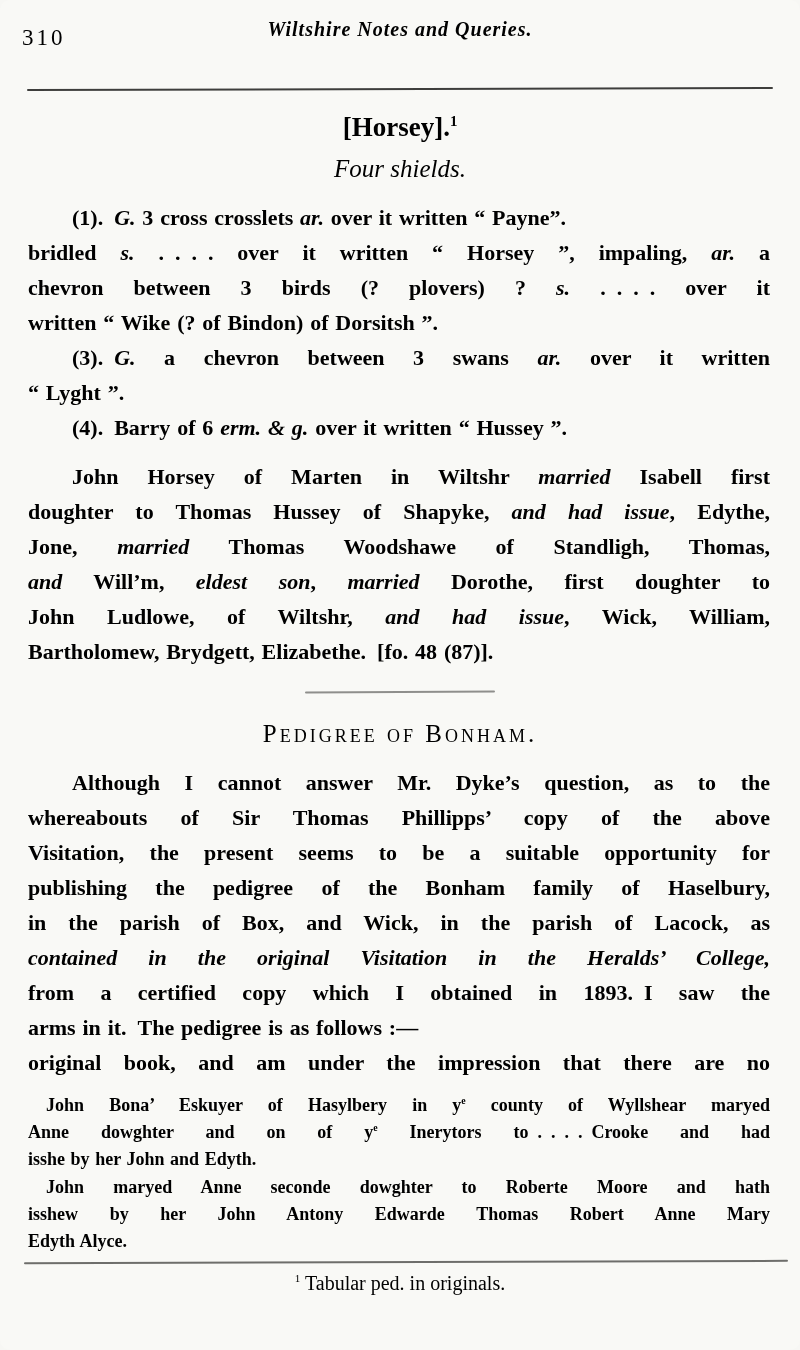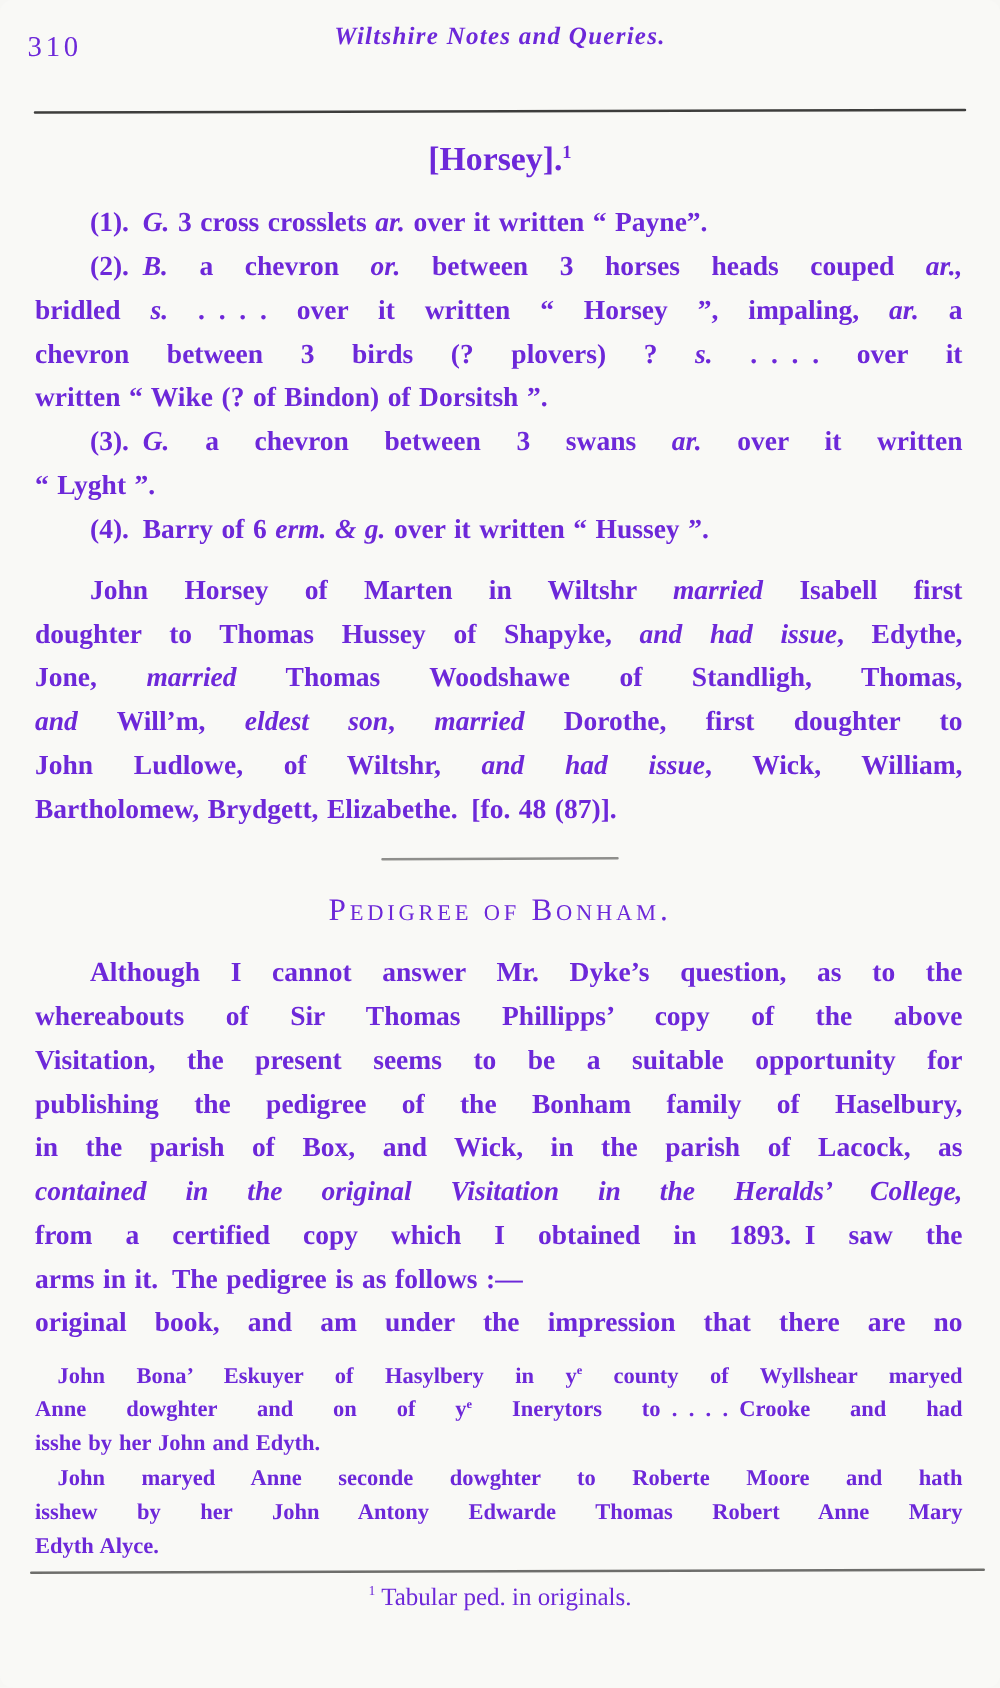--- a/index.html
+++ b/index.html
@@ -5,21 +5,21 @@
   html,body{margin:0;padding:0;}
   body{
     background:#f7f7f4;
     font-family:"Liberation Serif","DejaVu Serif",serif;
   }
   .page{
     position:relative;
     width:800px;height:1350px;
     box-sizing:border-box;
     background:#f9f9f6;
-    color:#6d28d9;
+    color:#000000;
     overflow:hidden;
     border-radius:10px;
   }
   
   .header{position:relative;height:54px;padding-top:18px;}
   .pagenum{
     position:absolute;left:22px;top:25px;
     font-size:23px;letter-spacing:3px;
   }
   .running-title{
@@ -81,24 +81,24 @@
 
   <div class="header">
     <span class="pagenum">310</span>
     <span class="running-title">Wiltshire Notes and Queries.</span>
   </div>
 
   <div class="rule top-rule"></div>
 
   <h1 class="article-title"><span style="font-weight: bold;">[Horsey].</span><sup style="font-weight: bold;">1</sup></h1>
 
+  <div class="subtitle">Four shields.</div>
 
   <div class="text-block shields">
       <div class="tline indent end"><span>(1). </span><span style="font-style: italic;">G.</span><span> 3 cross crosslets </span><span style="font-style: italic;">ar.</span><span> over it written “ Payne”.</span></div>
-      <div class="tline indent"><span>(2). </span><span style="font-style: italic;">B.</span><span> a chevron </span><span style="font-style: italic;">or.</span><span> between 3 horses heads couped </span><span style="font-style: italic;">ar.,</span></div>
       <div class="tline"><span>bridled </span><span style="font-style: italic;">s.</span><span> . . . . over it written “ Horsey ”, impaling, </span><span style="font-style: italic;">ar.</span><span> a</span></div>
       <div class="tline"><span>chevron between 3 birds (? plovers) ? </span><span style="font-style: italic;">s.</span><span> . . . . over it</span></div>
       <div class="tline end"><span>written “ Wike (? of Bindon) of Dorsitsh ”.</span></div>
       <div class="tline indent"><span>(3). </span><span style="font-style: italic;">G.</span><span> a chevron between 3 swans </span><span style="font-style: italic;">ar.</span><span> over it written</span></div>
       <div class="tline end"><span>“ Lyght ”.</span></div>
       <div class="tline indent end"><span>(4). Barry of 6 </span><span style="font-style: italic;">erm. &amp; g.</span><span> over it written “ Hussey ”.</span></div>
     </div>
 
   <div class="text-block para">
       <div class="tline indent"><span>John Horsey of Marten in Wiltshr </span><span style="font-style: italic;">married</span><span> Isabell first</span></div>

